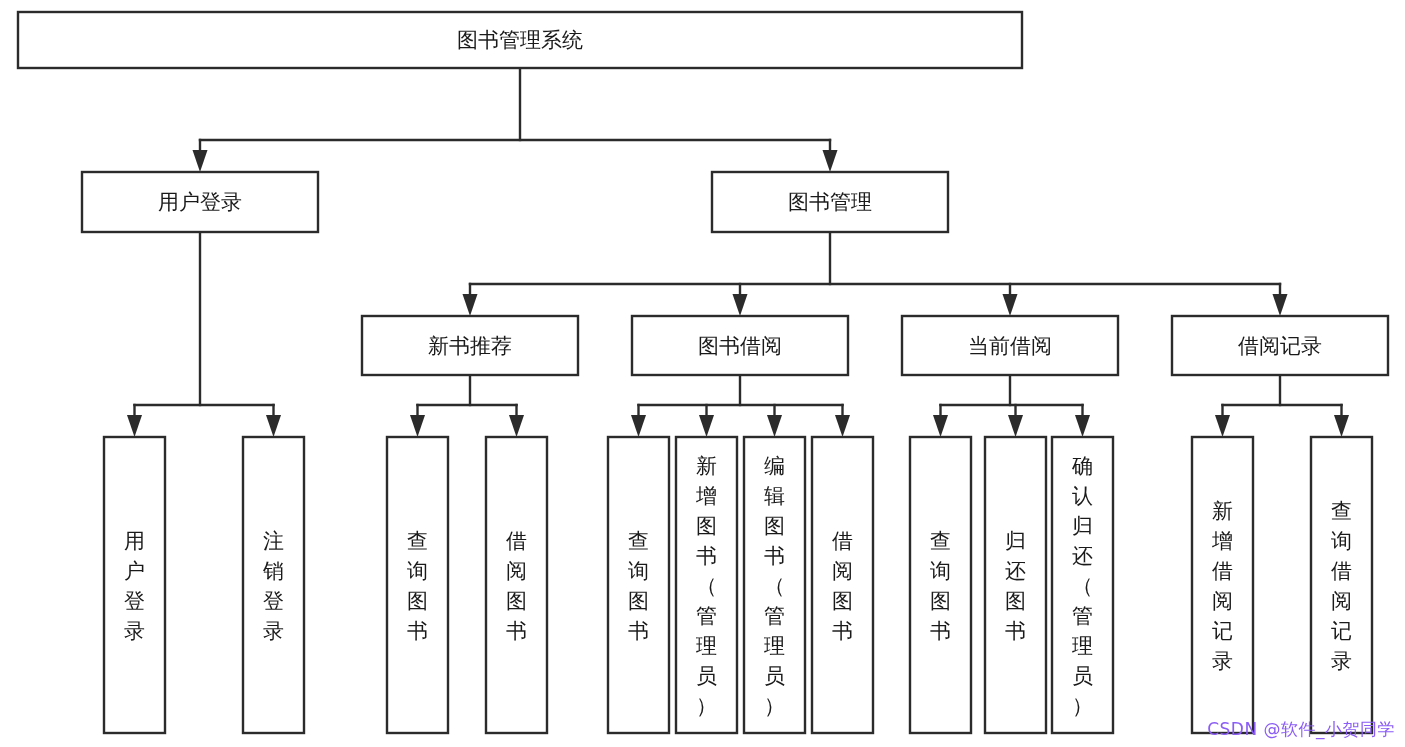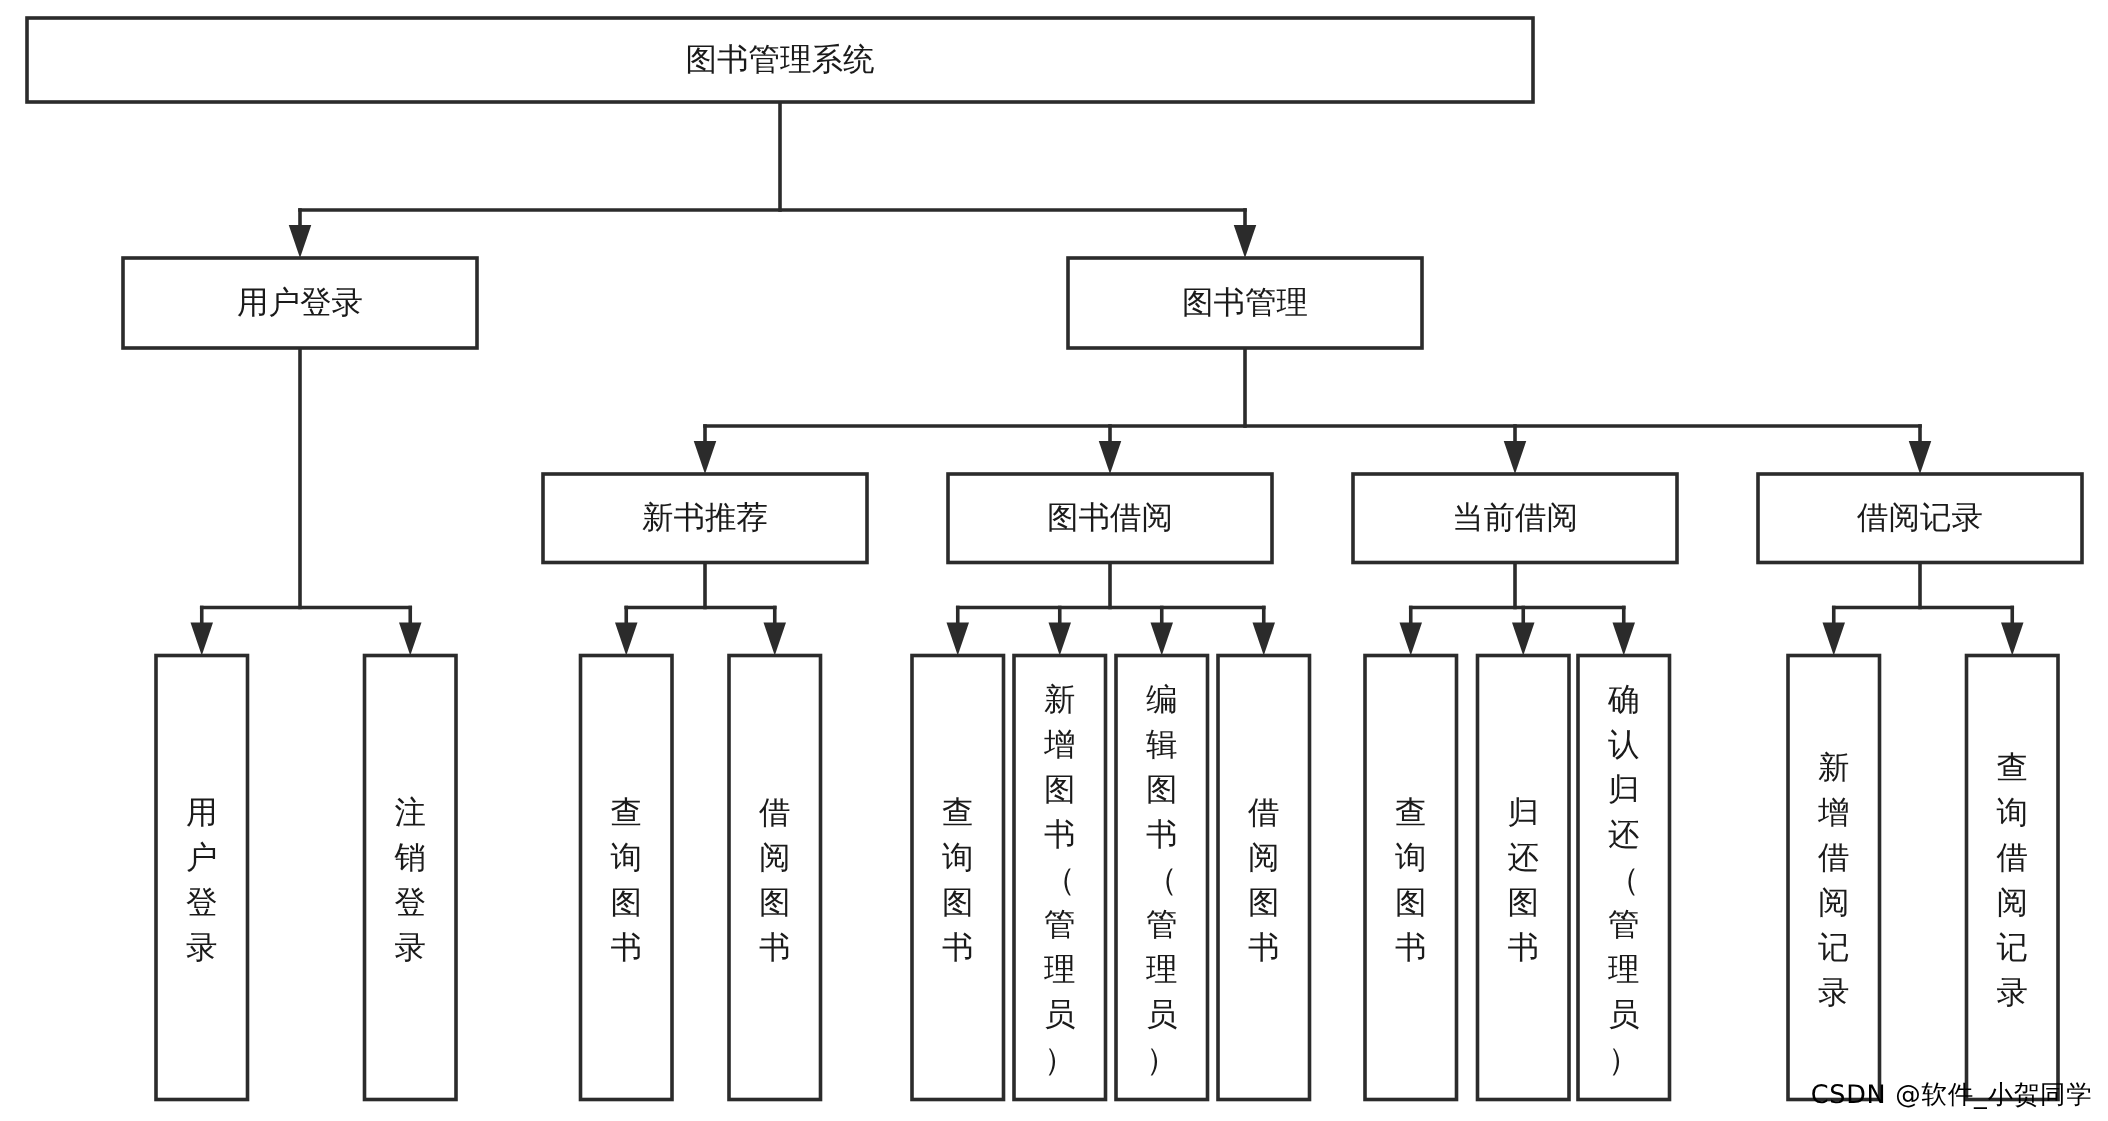--- a/index.html
+++ b/index.html
@@ -53,21 +53,21 @@
   .edge-arrow {
     fill: #2b2b2b;
     stroke: none;
   }
   #watermark {
     position: absolute;
     right: 10px;
     bottom: 6px;
     font-family: "DejaVu Sans", "Liberation Sans", sans-serif;
     font-size: 17px;
-    color: #000000;
+    color: #8b5cf6;
     letter-spacing: 0.5px;
     white-space: nowrap;
     pointer-events: none;
   }
 </style>
 </head>
 <body>
 
 <div id="diagram-root">
 

